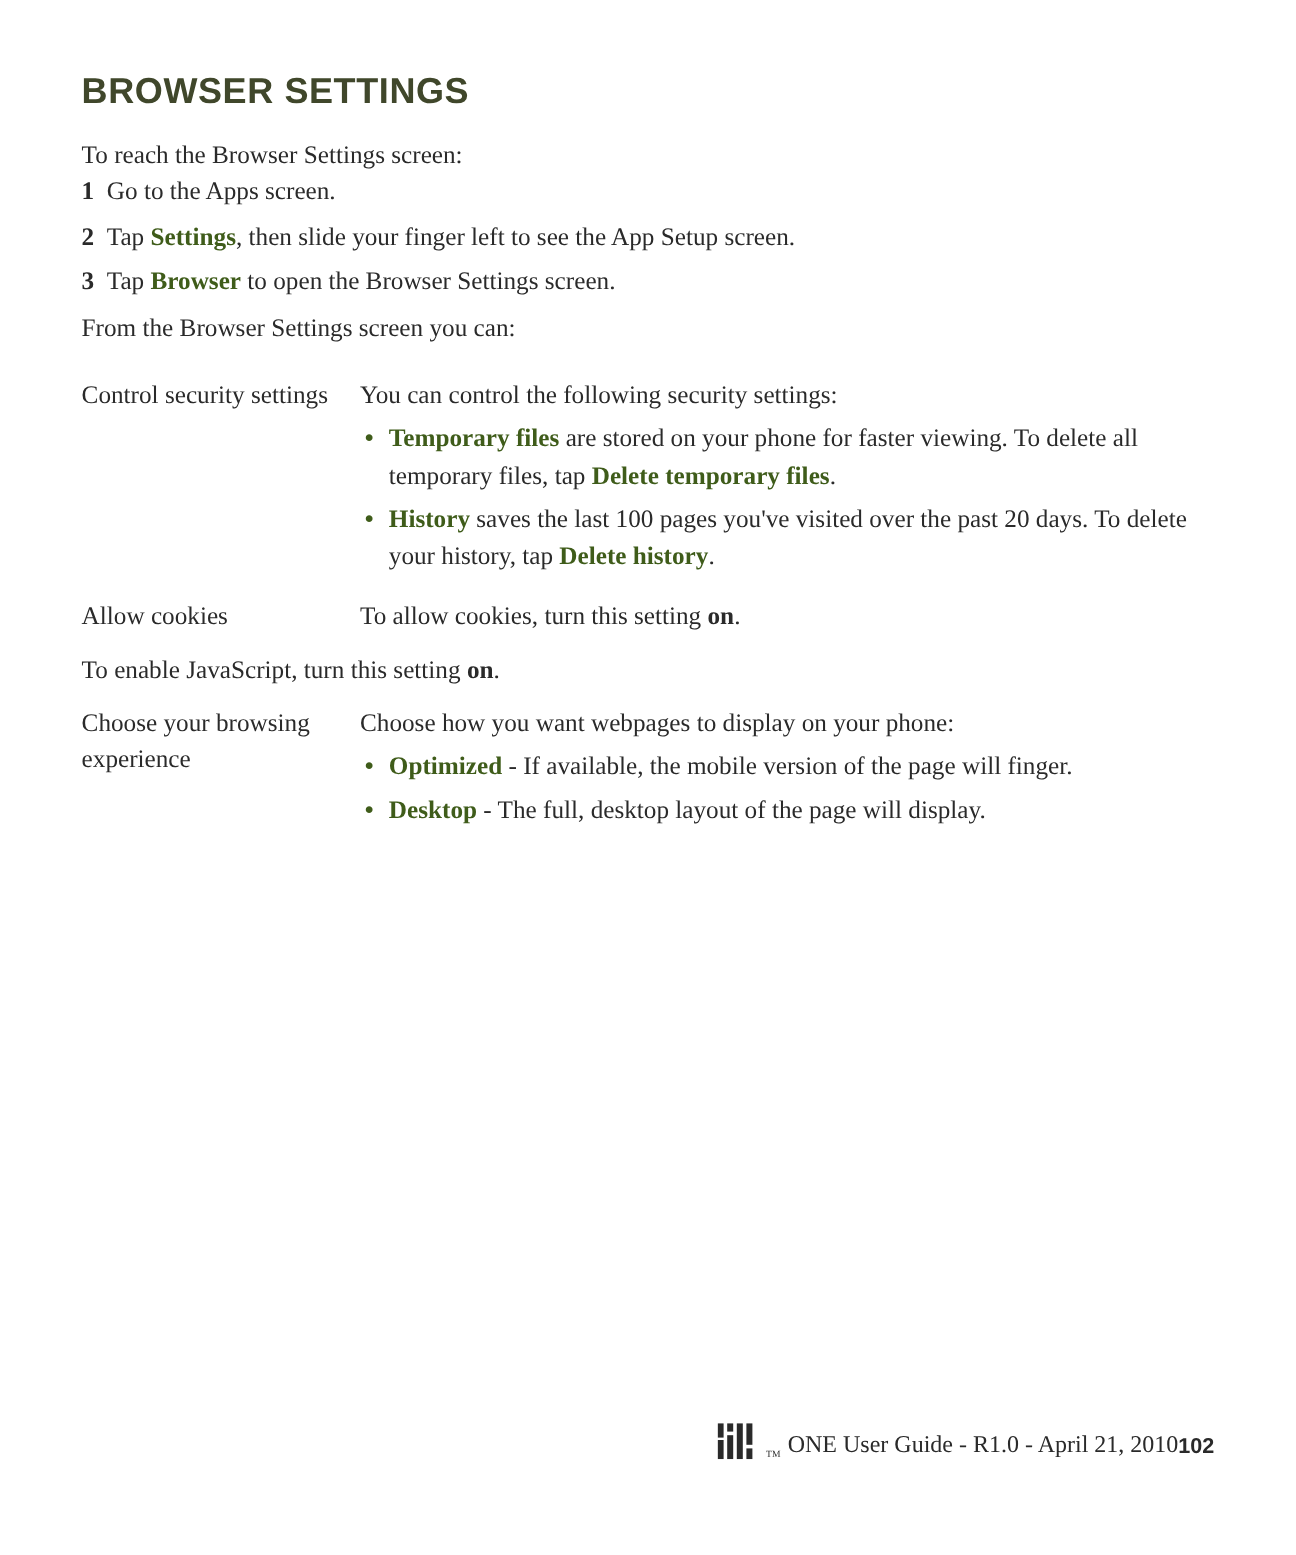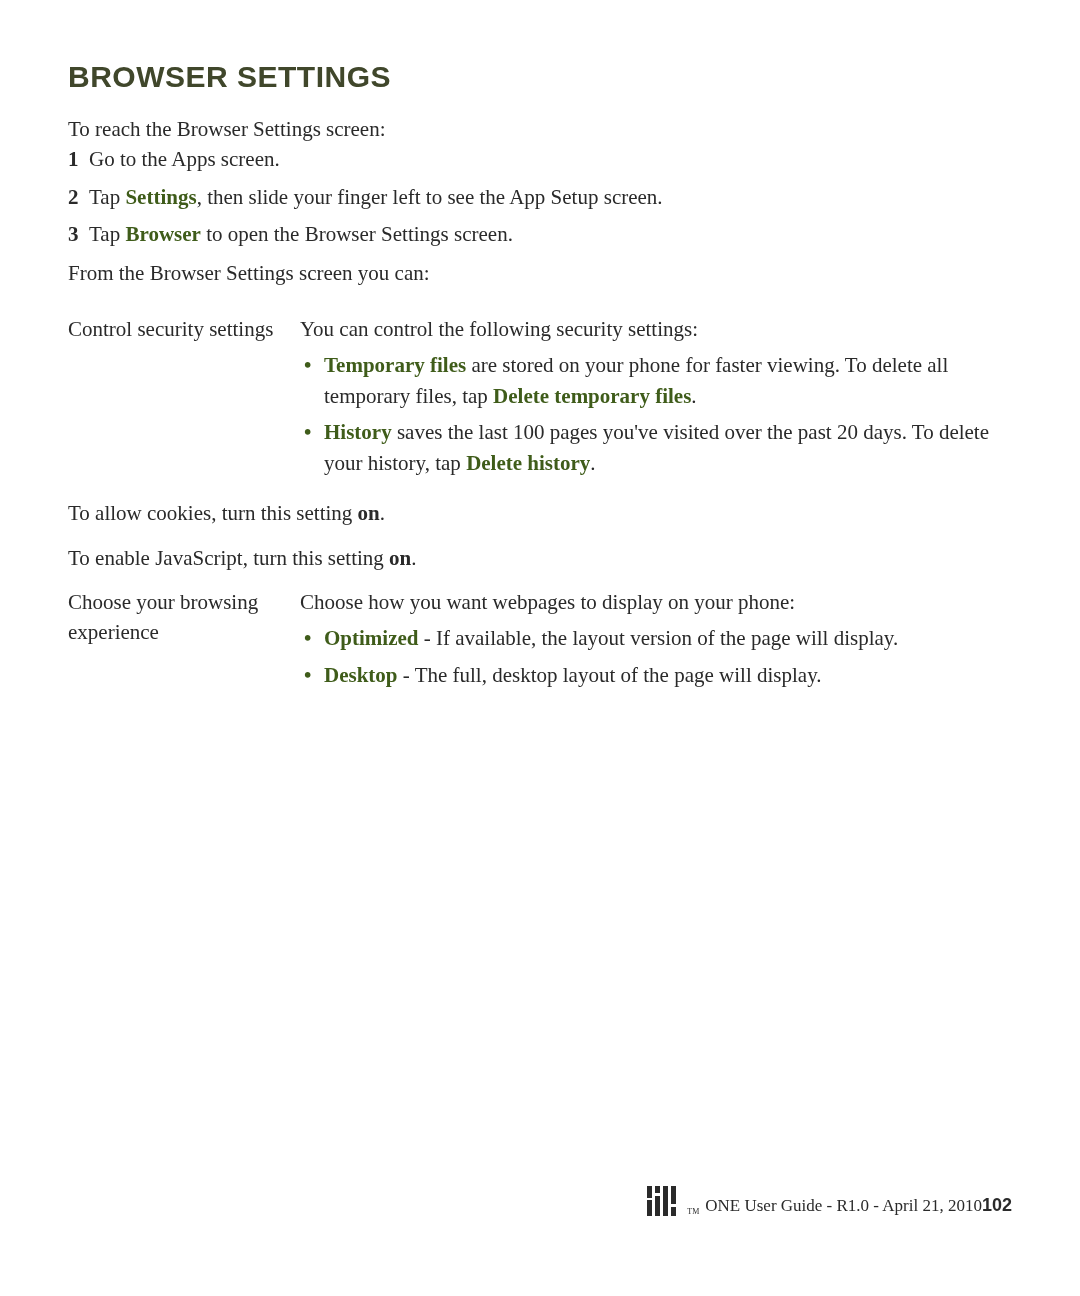--- a/index.html
+++ b/index.html
@@ -94,21 +94,21 @@
     justify-content: flex-end;
   }
   .footer-left { display: flex; align-items: flex-end; }
   .logo {
     display: inline-block;
     margin-right: 6px;
   }
   .logo svg { display:block; }
   .tm { font-size: 8px; vertical-align: sub; margin-right:6px; }
   .footer-text {
-    font-size: 17px;
+    font-size: 20px;
     color: #2a2a2a;
   }
   .page-num {
     font-family: Arial, Helvetica, sans-serif;
     font-weight: 900;
     font-size: 18px;
   }
 </style>
 </head>
 <body>
@@ -138,38 +138,39 @@
         <span class="term">Temporary files</span><span> are stored on your phone for faster viewing. To delete all temporary files, tap </span><span class="term">Delete temporary files</span><span>.</span>
       </li>
       <li>
         <span class="term">History</span><span> saves the last 100 pages you've visited over the past 20 days. To delete your history, tap </span><span class="term">Delete history</span><span>.</span>
       </li>
     </ul>
   </div>
 </div>
 
 <div class="setting-row">
+  <div class="setting-label">Allow cookies</div>
   <div class="setting-body">
     <span>To allow cookies, turn this setting </span><span class="bold-plain">on</span><span>.</span>
   </div>
 </div>
 
 <div class="setting-row">
   <div class="setting-body">
     <span>To enable JavaScript, turn this setting </span><span class="bold-plain">on</span><span>.</span>
   </div>
 </div>
 
 <div class="setting-row">
   <div class="setting-label">Choose your browsing experience</div>
   <div class="setting-body">
     <span>Choose how you want webpages to display on your phone:</span>
     <ul class="bullets">
       <li>
-        <span class="term">Optimized</span><span> - If available, the layout version of the page will display.</span>
+        <span class="term">Optimized</span><span> - If available, the mobile version of the page will finger.</span>
       </li>
       <li>
         <span class="term">Desktop</span><span> - The full, desktop layout of the page will display.</span>
       </li>
     </ul>
   </div>
 </div>
 
 <div class="footer">
   <div class="footer-left">

